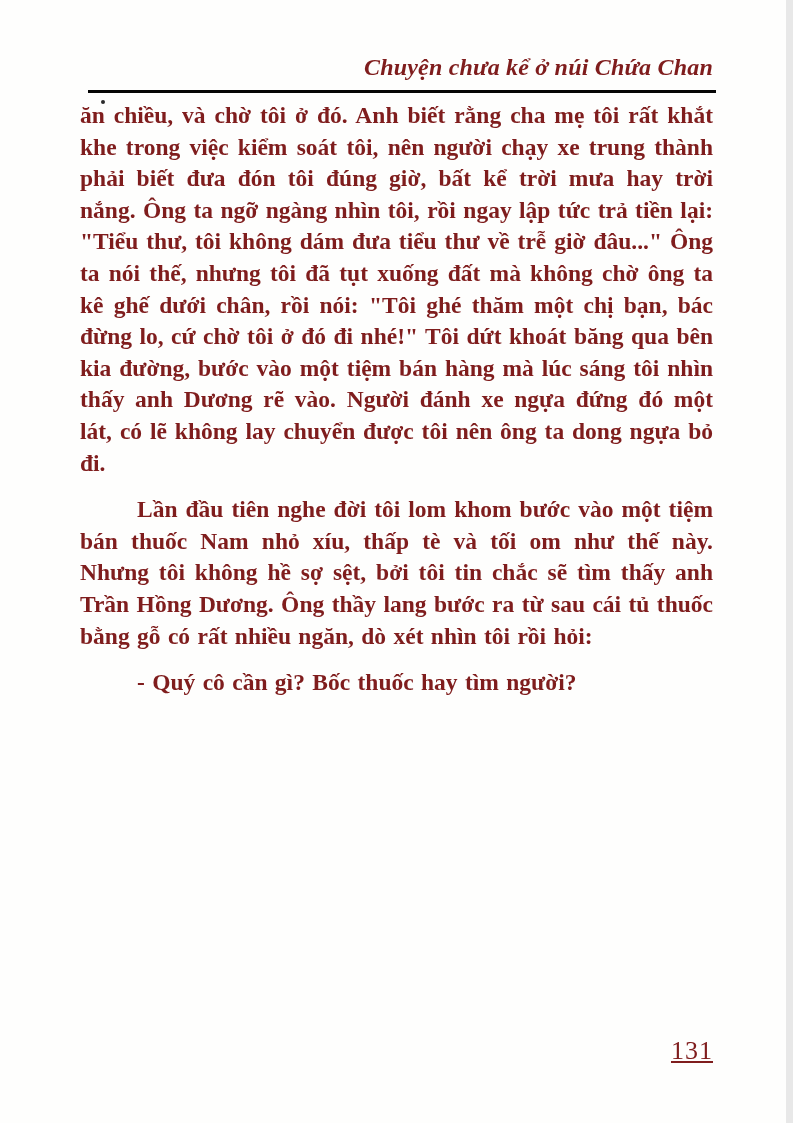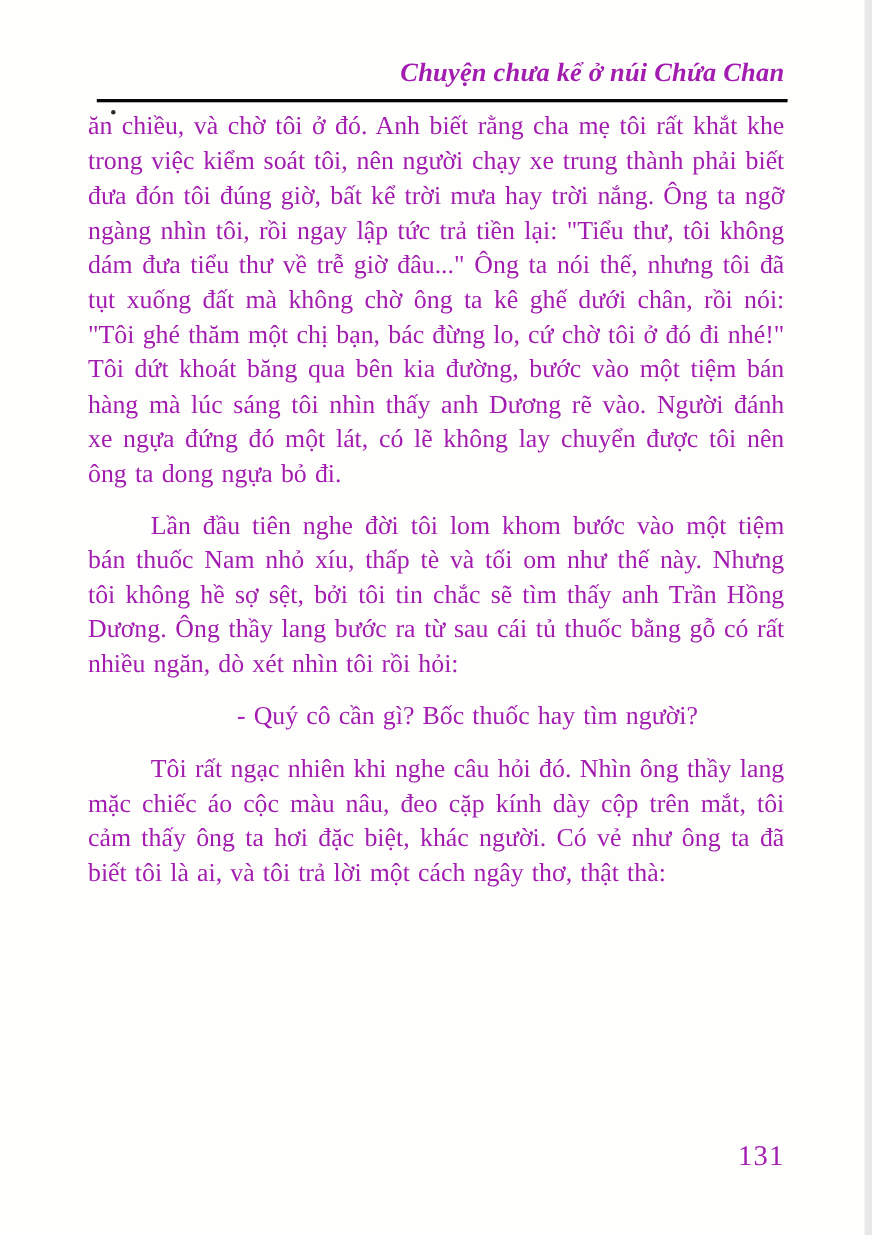--- a/index.html
+++ b/index.html
@@ -7,21 +7,21 @@
     padding: 0;
     background: #e8e8e8;
   }
   .page {
     position: relative;
     width: 786px;
     height: 1123px;
     background: #fefefd;
     overflow: hidden;
     font-family: "Liberation Serif", "DejaVu Serif", serif;
-    color: #a21caf;
+    color: #7f1d1d;
   }
   .running-header {
     position: absolute;
     top: 54px;
     left: 88px;
     width: 625px;
     text-align: right;
     font-size: 24px;
     font-weight: bold;
     font-style: italic;
@@ -47,55 +47,56 @@
   }
   .body-text {
     position: absolute;
     top: 100px;
     left: 80px;
     width: 633px;
     font-size: 23.5px;
     line-height: 31.6px;
     text-align: justify;
     word-spacing: 1.5px;
+    font-weight: bold;
   }
   .body-text p {
     margin: 0 0 15px 0;
   }
   .body-text p.indent {
     text-indent: 57px;
   }
   .body-text p.dialogue {
-    text-align: center;
+    text-align: left;
     margin-top: 2px;
     margin-bottom: 17px;
   }
   .page-number {
     position: absolute;
     top: 1036px;
     left: 80px;
     width: 633px;
     text-align: right;
     font-size: 26px;
     letter-spacing: 1px;
+    text-decoration: underline;
   }
 </style>
 </head>
 <body>
 
 <div class="page">
 
   <div class="running-header">Chuyện chưa kể ở núi Chứa Chan</div>
 
   <div class="header-rule"></div>
 
   <div class="scan-dot"></div>
 
   <div class="body-text">
     <p>ăn chiều, và chờ tôi ở đó. Anh biết rằng cha mẹ tôi rất khắt khe trong việc kiểm soát tôi, nên người chạy xe trung thành phải biết đưa đón tôi đúng giờ, bất kể trời mưa hay trời nắng. Ông ta ngỡ ngàng nhìn tôi, rồi ngay lập tức trả tiền lại: "Tiểu thư, tôi không dám đưa tiểu thư về trễ giờ đâu..." Ông ta nói thế, nhưng tôi đã tụt xuống đất mà không chờ ông ta kê ghế dưới chân, rồi nói: "Tôi ghé thăm một chị bạn, bác đừng lo, cứ chờ tôi ở đó đi nhé!" Tôi dứt khoát băng qua bên kia đường, bước vào một tiệm bán hàng mà lúc sáng tôi nhìn thấy anh Dương rẽ vào. Người đánh xe ngựa đứng đó một lát, có lẽ không lay chuyển được tôi nên ông ta dong ngựa bỏ đi.</p>
     <p class="indent">Lần đầu tiên nghe đời tôi lom khom bước vào một tiệm bán thuốc Nam nhỏ xíu, thấp tè và tối om như thế này. Nhưng tôi không hề sợ sệt, bởi tôi tin chắc sẽ tìm thấy anh Trần Hồng Dương. Ông thầy lang bước ra từ sau cái tủ thuốc bằng gỗ có rất nhiều ngăn, dò xét nhìn tôi rồi hỏi:</p>
     <p class="indent dialogue">- Quý cô cần gì? Bốc thuốc hay tìm người?</p>
-    <p class="indent">Tôi rất ngạc nhiên khi nghe câu hỏi đó. Nhìn ông thầy lang mặc chiếc áo cộc màu nâu, đeo cặp kính dày cộp trên mắt, tôi cảm thấy ông ta hơi đặc biệt, khác người. Có vẻ như ông ta đã biết tôi là ai, và tôi trả lời một cách ngây thơ, thật thà:</p>
   </div>
 
   <div class="page-number">131</div>
 
 </div>
 
 </body></html>

